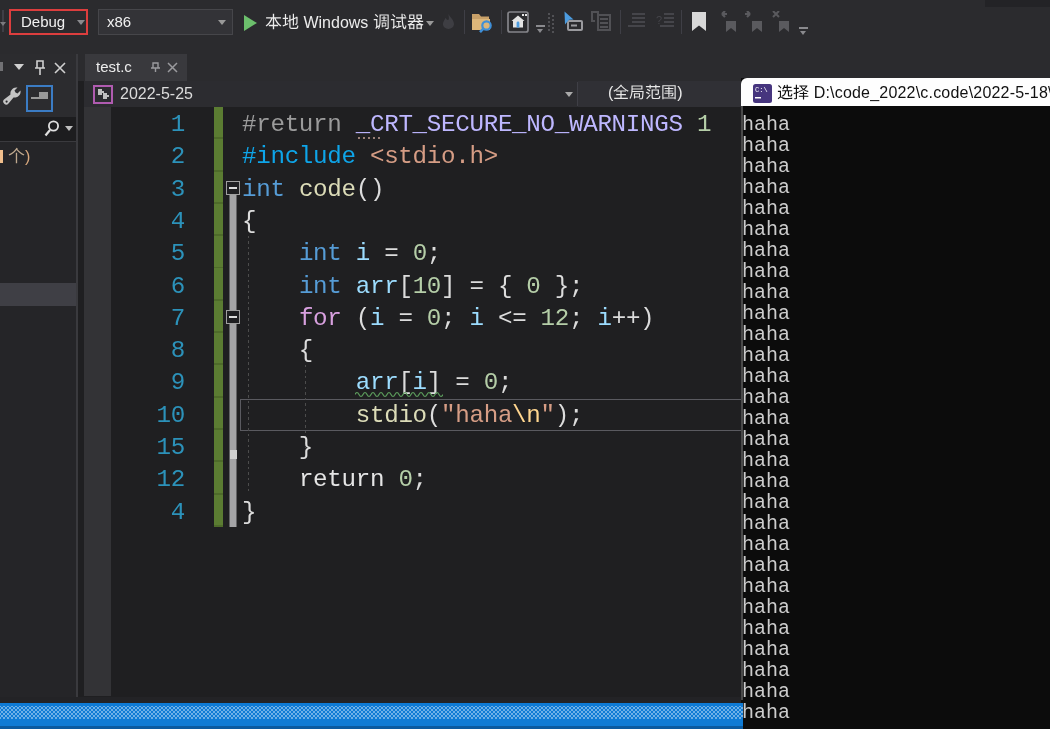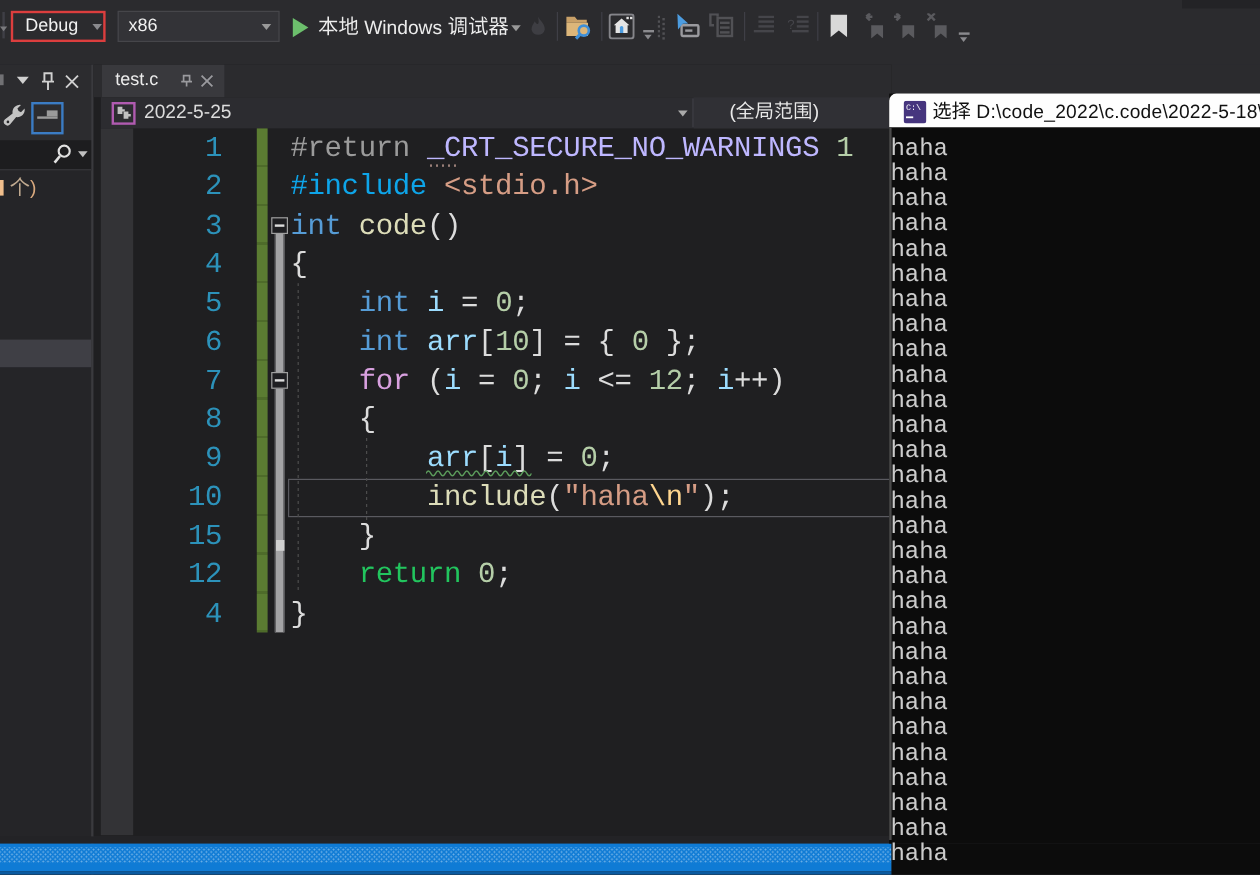--- a/index.html
+++ b/index.html
@@ -238,25 +238,25 @@
         <div class="cl" style="top:238.2px"><span style="color:#DCDCDC">    </span><span style="color:#569CD6">int</span><span style="color:#DCDCDC"> </span><span style="color:#9CDCFE">i</span><span style="color:#DCDCDC"> = </span><span style="color:#B5CEA8">0</span><span style="color:#DCDCDC">;</span></div>
         <div class="ln" style="top:238.2px">5</div>
         <div class="cl" style="top:270.5px"><span style="color:#DCDCDC">    </span><span style="color:#569CD6">int</span><span style="color:#DCDCDC"> </span><span style="color:#9CDCFE">arr</span><span style="color:#DCDCDC">[</span><span style="color:#B5CEA8">10</span><span style="color:#DCDCDC">] = { </span><span style="color:#B5CEA8">0</span><span style="color:#DCDCDC"> };</span></div>
         <div class="ln" style="top:270.5px">6</div>
         <div class="cl" style="top:302.8px"><span style="color:#DCDCDC">    </span><span style="color:#D8A0DF">for</span><span style="color:#DCDCDC"> (</span><span style="color:#9CDCFE">i</span><span style="color:#DCDCDC"> = </span><span style="color:#B5CEA8">0</span><span style="color:#DCDCDC">; </span><span style="color:#9CDCFE">i</span><span style="color:#DCDCDC"> &lt;= </span><span style="color:#B5CEA8">12</span><span style="color:#DCDCDC">; </span><span style="color:#9CDCFE">i</span><span style="color:#DCDCDC">++)</span></div>
         <div class="ln" style="top:302.8px">7</div>
         <div class="cl" style="top:335.1px"><span style="color:#DCDCDC">    {</span></div>
         <div class="ln" style="top:335.1px">8</div>
         <div class="cl" style="top:367.4px"><span style="color:#DCDCDC">        </span><span style="color:#9CDCFE">arr</span><span style="color:#DCDCDC">[</span><span style="color:#9CDCFE">i</span><span style="color:#DCDCDC">] = </span><span style="color:#B5CEA8">0</span><span style="color:#DCDCDC">;</span></div>
         <div class="ln" style="top:367.4px">9</div>
-        <div class="cl" style="top:399.7px"><span style="color:#DCDCDC">        </span><span style="color:#DCDCB8">include</span><span style="color:#DCDCDC">(</span><span style="color:#D69D85">"haha</span><span style="color:#FFD68F">\n</span><span style="color:#D69D85">"</span><span style="color:#DCDCDC">);</span></div>
+        <div class="cl" style="top:399.7px"><span style="color:#DCDCDC">        </span><span style="color:#DCDCB8">stdio</span><span style="color:#DCDCDC">(</span><span style="color:#D69D85">"haha</span><span style="color:#FFD68F">\n</span><span style="color:#D69D85">"</span><span style="color:#DCDCDC">);</span></div>
         <div class="ln" style="top:399.7px">10</div>
         <div class="cl" style="top:432.0px"><span style="color:#DCDCDC">    }</span></div>
         <div class="ln" style="top:432.0px">15</div>
-        <div class="cl" style="top:464.3px"><span style="color:#DCDCDC">    </span><span style="color:#22c55e">return</span><span style="color:#DCDCDC"> </span><span style="color:#B5CEA8">0</span><span style="color:#DCDCDC">;</span></div>
+        <div class="cl" style="top:464.3px"><span style="color:#DCDCDC">    </span><span style="color:#e5e5e5">return</span><span style="color:#DCDCDC"> </span><span style="color:#B5CEA8">0</span><span style="color:#DCDCDC">;</span></div>
         <div class="ln" style="top:464.3px">12</div>
         <div class="cl" style="top:496.6px"><span style="color:#DCDCDC">}</span></div>
         <div class="ln" style="top:496.6px">4</div>
 </div>
     </div>
 <div style="position:absolute;left:358px;top:137.3px;width:25px;height:2px;background:repeating-linear-gradient(90deg,#9A7F78 0 2px,transparent 2px 5px)"></div>
 <svg width="88" height="7" viewBox="0 0 88 7" style="position:absolute;left:355px;top:391px">
       <path d="M0 3.5 Q2 -0.5 4 3.5 T8 3.5 T12 3.5 T16 3.5 T20 3.5 T24 3.5 T28 3.5 T32 3.5 T36 3.5 T40 3.5 T44 3.5 T48 3.5 T52 3.5 T56 3.5 T60 3.5 T64 3.5 T68 3.5 T72 3.5 T76 3.5 T80 3.5 T84 3.5 T88 3.5" stroke="#5C9C5C" fill="none" stroke-width="1.2"></path>
     </svg>
 

